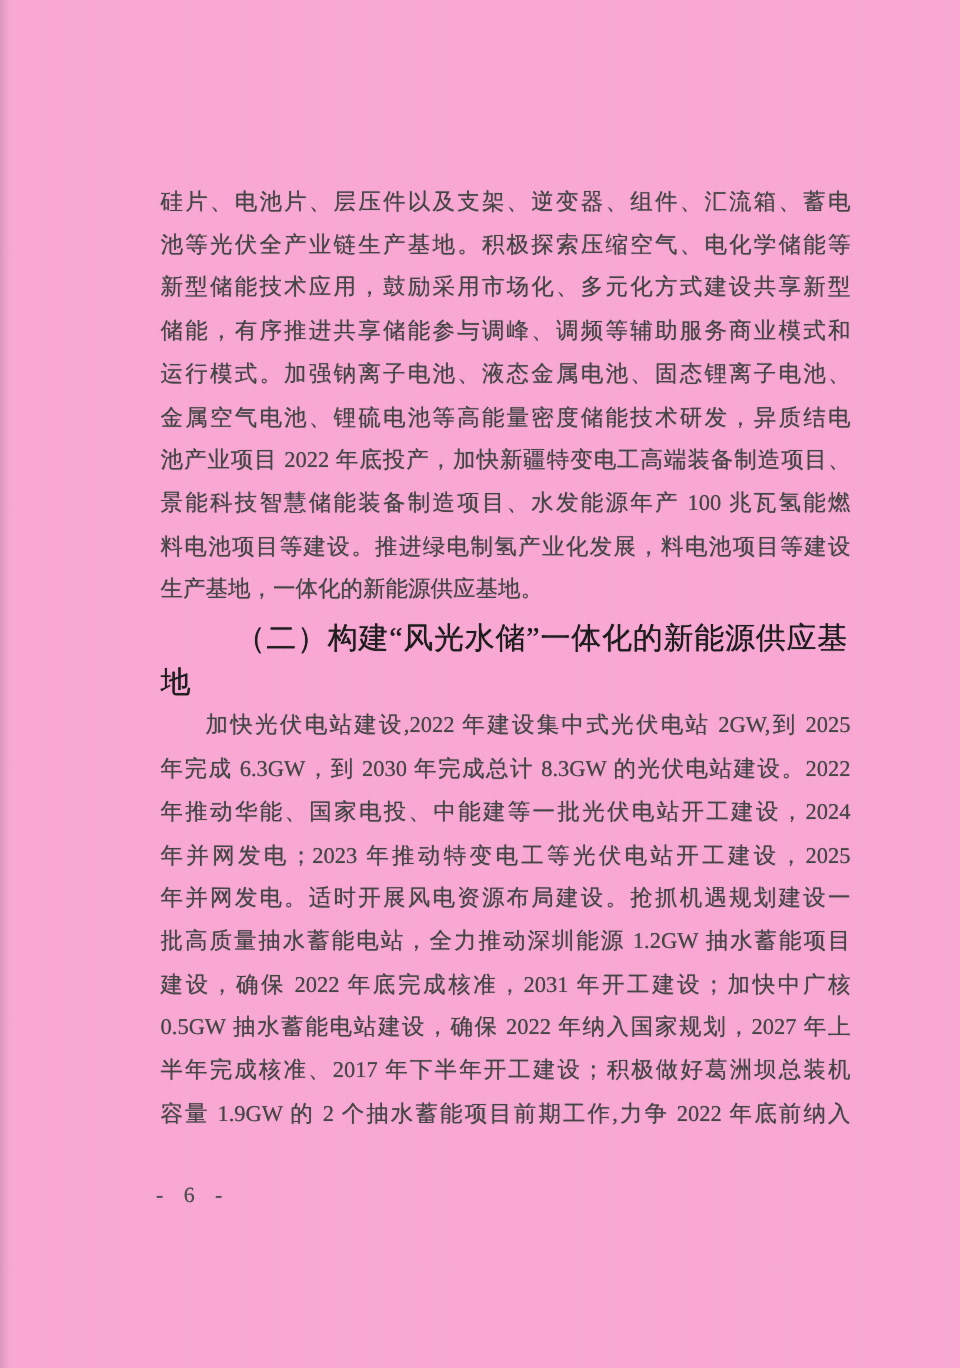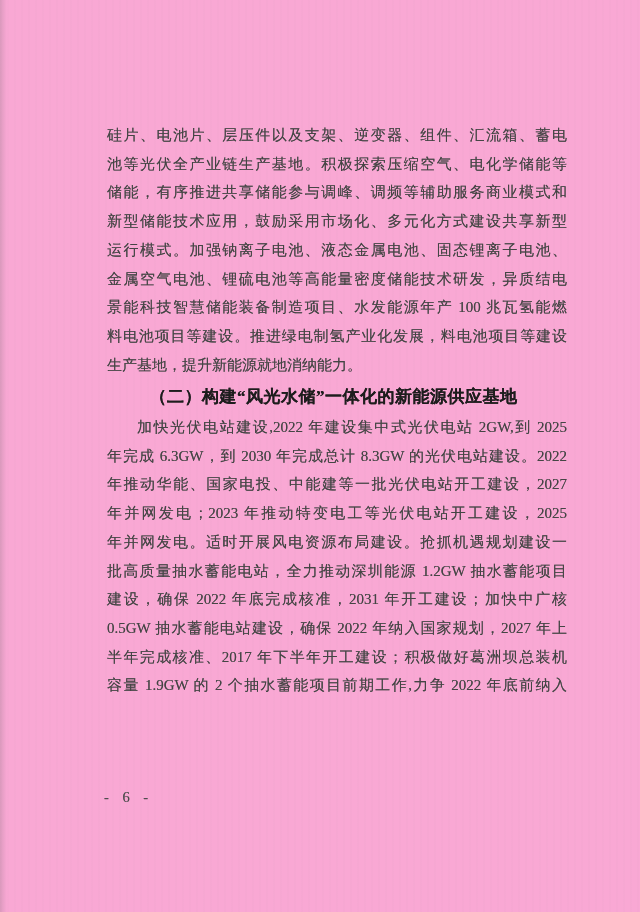--- a/index.html
+++ b/index.html
@@ -53,22 +53,22 @@
     white-space: normal;
   }
   .line.para-end {
     text-align-last: left;
   }
   .line.indent {
     text-indent: 2em;
   }
   .heading {
     margin: 4px 0 1px 0;
-    font-size: 17px;
-    font-weight: 700;
+    font-size: 20px;
+    font-weight: 400;
     color: #1d1d1d;
     line-height: 28.7px;
     text-indent: 2.5em;
     text-shadow: 0 0 0.5px rgba(20,20,20,0.9);
     letter-spacing: 0.5px;
   }
   .page-number {
     position: absolute;
     left: 104px;
     top: 789px;
@@ -81,33 +81,34 @@
 </head>
 <body>
 
 <div class="page">
   <div class="scan-texture"></div>
   <div class="edge-shade"></div>
 
   <div class="text-block">
     <div class="line">硅片、电池片、层压件以及支架、逆变器、组件、汇流箱、蓄电</div>
     <div class="line">池等光伏全产业链生产基地。积极探索压缩空气、电化学储能等</div>
+    <div class="line">新型储能技术应用，鼓励采用市场化、多元化方式建设共享新型</div>
     <div class="line">储能，有序推进共享储能参与调峰、调频等辅助服务商业模式和</div>
-    <div class="line">新型储能技术应用，鼓励采用市场化、多元化方式建设共享新型</div>
     <div class="line">运行模式。加强钠离子电池、液态金属电池、固态锂离子电池、</div>
     <div class="line">金属空气电池、锂硫电池等高能量密度储能技术研发，异质结电</div>
+    <div class="line">池产业项目 2022 年底投产，加快新疆特变电工高端装备制造项目、</div>
     <div class="line">景能科技智慧储能装备制造项目、水发能源年产 100 兆瓦氢能燃</div>
     <div class="line">料电池项目等建设。推进绿电制氢产业化发展，料电池项目等建设</div>
-    <div class="line para-end">生产基地，提升新能源就地消纳能力。</div>
+    <div class="line para-end">生产基地，一体化的新能源供应基地。</div>
 
     <h2 class="heading">（二）构建“风光水储”一体化的新能源供应基地</h2>
 
     <div class="line indent">加快光伏电站建设,2022 年建设集中式光伏电站 2GW,到 2025</div>
     <div class="line">年完成 6.3GW，到 2030 年完成总计 8.3GW 的光伏电站建设。2022</div>
-    <div class="line">年推动华能、国家电投、中能建等一批光伏电站开工建设，2027</div>
+    <div class="line">年推动华能、国家电投、中能建等一批光伏电站开工建设，2024</div>
     <div class="line">年并网发电；2023 年推动特变电工等光伏电站开工建设，2025</div>
     <div class="line">年并网发电。适时开展风电资源布局建设。抢抓机遇规划建设一</div>
     <div class="line">批高质量抽水蓄能电站，全力推动深圳能源 1.2GW 抽水蓄能项目</div>
     <div class="line">建设，确保 2022 年底完成核准，2031 年开工建设；加快中广核</div>
     <div class="line">0.5GW 抽水蓄能电站建设，确保 2022 年纳入国家规划，2027 年上</div>
     <div class="line">半年完成核准、2017 年下半年开工建设；积极做好葛洲坝总装机</div>
     <div class="line">容量 1.9GW 的 2 个抽水蓄能项目前期工作,力争 2022 年底前纳入</div>
   </div>
 
   <div class="page-number">- 6 -</div>

